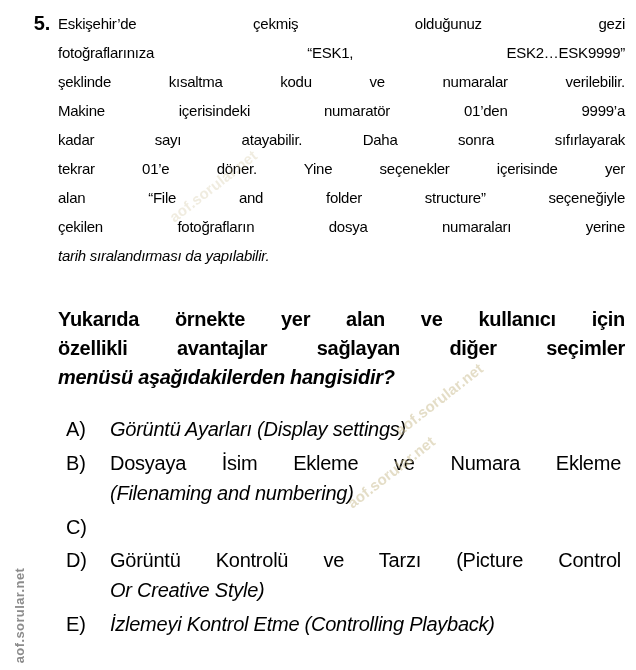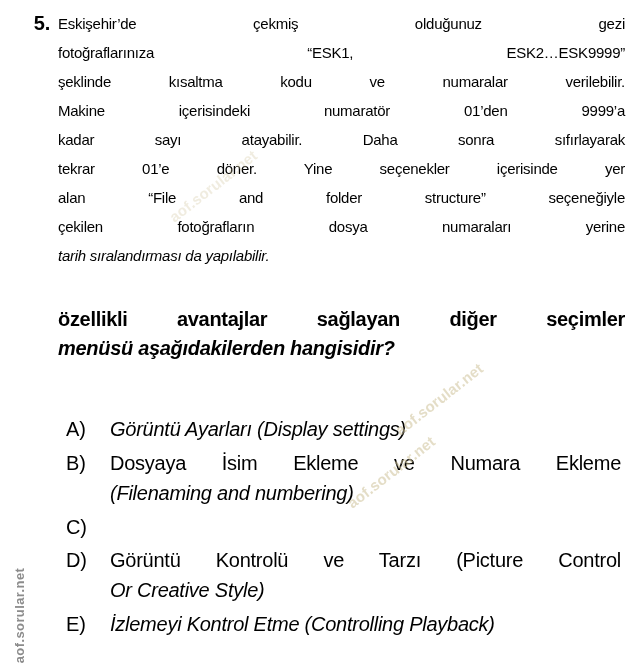--- a/index.html
+++ b/index.html
@@ -152,20 +152,21 @@
     <span class="jline">şeklinde kısaltma kodu ve numaralar verilebilir.</span>
     <span class="jline">Makine içerisindeki numaratör 01’den 9999’a</span>
     <span class="jline">kadar sayı atayabilir. Daha sonra sıfırlayarak</span>
     <span class="jline">tekrar 01’e döner. Yine seçenekler içerisinde yer</span>
     <span class="jline">alan “File and folder structure” seçeneğiyle</span>
     <span class="jline">çekilen fotoğrafların dosya numaraları yerine</span>
     <span class="jline flush">tarih sıralandırması da yapılabilir.</span>
   </div>
 
   <div class="q-stem">
+    <span class="jline">Yukarıda örnekte yer alan ve kullanıcı için</span>
     <span class="jline">özellikli avantajlar sağlayan diğer seçimler</span>
     <span class="jline flush">menüsü aşağıdakilerden hangisidir?</span>
   </div>
 </div>
 
 <div class="options">
 
   <div class="option">
     <span class="option-letter">A)</span>
     <div class="option-text">

